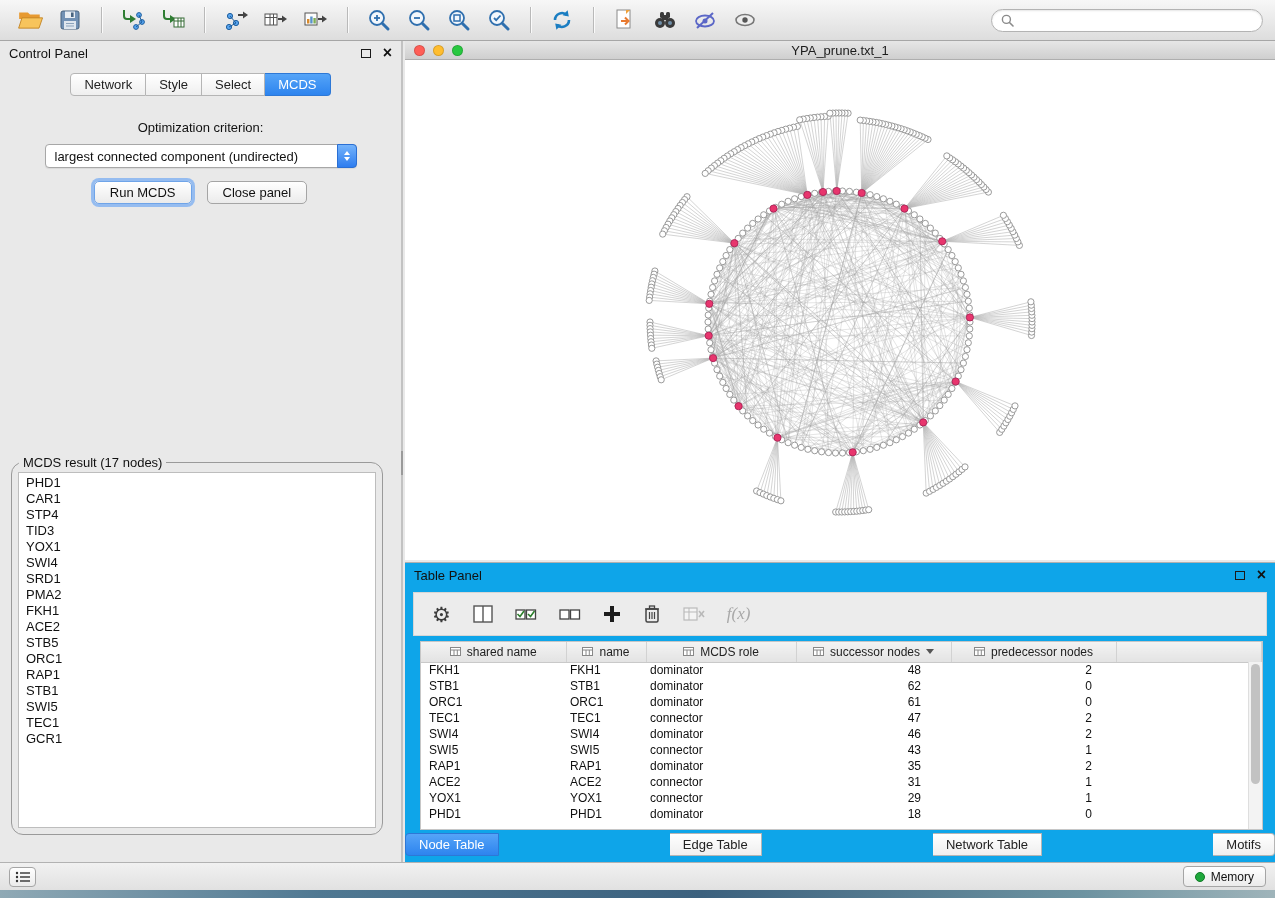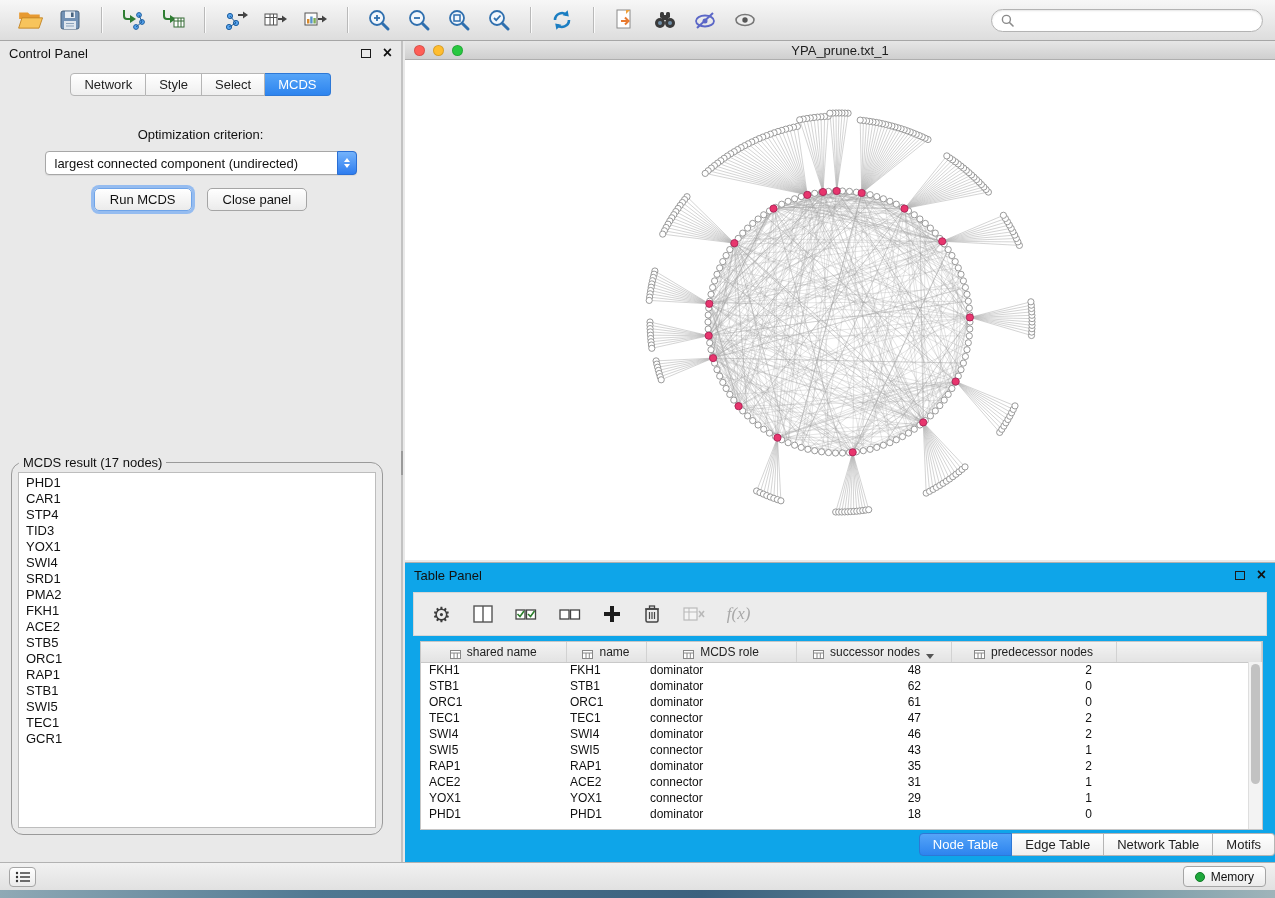--- a/index.html
+++ b/index.html
@@ -28,21 +28,21 @@
   .win-icons { margin-left:auto; display:flex; gap:12px; align-items:center; }
   .float-icon { width:10px; height:9px; border:1.5px solid #1a1a1a; display:inline-block; }
   .close-x { font-size:16px; font-weight:bold; color:#111; line-height:12px; }
   .seg-tabs { display:flex; justify-content:center; }
   .seg-tab { font-size:13px; padding:3px 13px; background:linear-gradient(#ffffff,#efefef);
     border:1px solid #b5b5b5; border-left:none; color:#222; white-space:nowrap; }
   .seg-tab:first-child { border-left:1px solid #b5b5b5; border-radius:4px 0 0 4px; }
   .seg-tab:last-child { border-radius:0 4px 4px 0; }
   .seg-tab.active { background:linear-gradient(#55a4f8,#2d84ee); color:#fff; border-color:#2d78d6; }
   .cp-tabs { margin-top:8px; }
-  .opt-label { text-align:center; font-size:13px; margin-top:31px; color:#111; }
+  .opt-label { text-align:center; font-size:13px; margin-top:24px; color:#111; }
   .dropdown { margin:9px auto 0; width:312px; height:24px; background:#fff; border:1px solid #a7a7a7;
     border-radius:4px; display:flex; align-items:center; font-size:13px; color:#111;
     padding-left:9px; position:relative; box-shadow:0 1px 1px rgba(0,0,0,.07); }
   .dd-caps { position:absolute; right:-1px; top:-1px; bottom:-1px; width:20px;
     background:linear-gradient(#74b3fb,#2e7def); border:1px solid #2a6fd4;
     border-radius:0 4px 4px 0; display:flex; flex-direction:column; align-items:center; justify-content:center; gap:2px; }
   .tri-up { width:0; height:0; border-left:3.5px solid transparent; border-right:3.5px solid transparent; border-bottom:4.5px solid #fff; }
   .tri-down { width:0; height:0; border-left:3.5px solid transparent; border-right:3.5px solid transparent; border-top:4.5px solid #fff; }
   .btn-row { display:flex; justify-content:center; gap:15px; margin-top:13px; }
   .cbtn { font-size:13px; padding:3px 15px; background:linear-gradient(#ffffff,#ebebeb);
@@ -70,30 +70,30 @@
   .tp-toolbar { position:absolute; left:8px; right:8px; top:29px; height:44px; background:#ececec;
     border:1px solid #d6d6d6; display:flex; align-items:center; gap:22px; padding:0 18px; }
   .gear-glyph { font-size:21px; color:#3c3c3c; line-height:1; }
   .fx { font-family:"Liberation Serif", serif; font-style:italic; font-size:17px; color:#a8a8a8; }
   .tp-btn { display:flex; align-items:center; justify-content:center; }
   .table-wrap { position:absolute; left:15px; right:12px; top:78px; bottom:32px; background:#fff;
     border:1px solid #c6c6c6; overflow:hidden; }
   table.node-table { border-collapse:collapse; width:100%; table-layout:fixed; }
   .node-table th { height:20px; background:linear-gradient(#f3f3f3,#e3e3e3);
     border-right:1px solid #d2d2d2; border-bottom:1px solid #c9c9c9; font-weight:normal; font-size:12px; color:#222; }
-  .th-inner { display:flex; align-items:flex-end; justify-content:center; gap:6px; }
+  .th-inner { display:flex; align-items:center; justify-content:center; gap:6px; }
   .node-table td { height:16px; padding:0 4px; font-size:12px; color:#111; white-space:nowrap; overflow:hidden; }
   .node-table td:first-child { padding-left:8px; }
   .td-num { text-align:right; }
   .td-succ { padding-right:30px !important; }
   .td-pred { padding-right:24px !important; }
   .chev-down { width:0; height:0; border-left:4px solid transparent; border-right:4px solid transparent; border-top:5px solid #555; }
   .vscroll { position:absolute; right:0; top:20px; bottom:0; width:14px; background:#f3f3f3; border-left:1px solid #dedede; }
   .vthumb { position:absolute; left:2px; right:2px; top:2px; height:120px; background:#c2c2c2; border-radius:6px; }
-  .tp-tabs { position:absolute; bottom:6px; left:0; right:0; display:flex; justify-content:flex-end; }
+  .tp-tabs { position:absolute; bottom:6px; left:0; right:0; display:flex; justify-content:space-between; }
 
   
   .statusbar { position:absolute; left:0; right:0; bottom:8px; height:28px;
     background:linear-gradient(#f1f1f1,#e1e1e1); border-top:1px solid #b2b2b2;
     display:flex; align-items:center; padding:0 9px;margin-top:46px; }
   .sbtn { width:27px; height:20px; border:1px solid #a5a5a5; border-radius:4px;
     background:linear-gradient(#ffffff,#ebebeb); display:flex; align-items:center; justify-content:center; }
   .memory-btn { margin-left:auto; height:21px; border:1px solid #a5a5a5; border-radius:4px;
     background:linear-gradient(#ffffff,#ebebeb); display:flex; align-items:center; gap:6px;
     padding:0 11px; font-size:12px; color:#111; }

